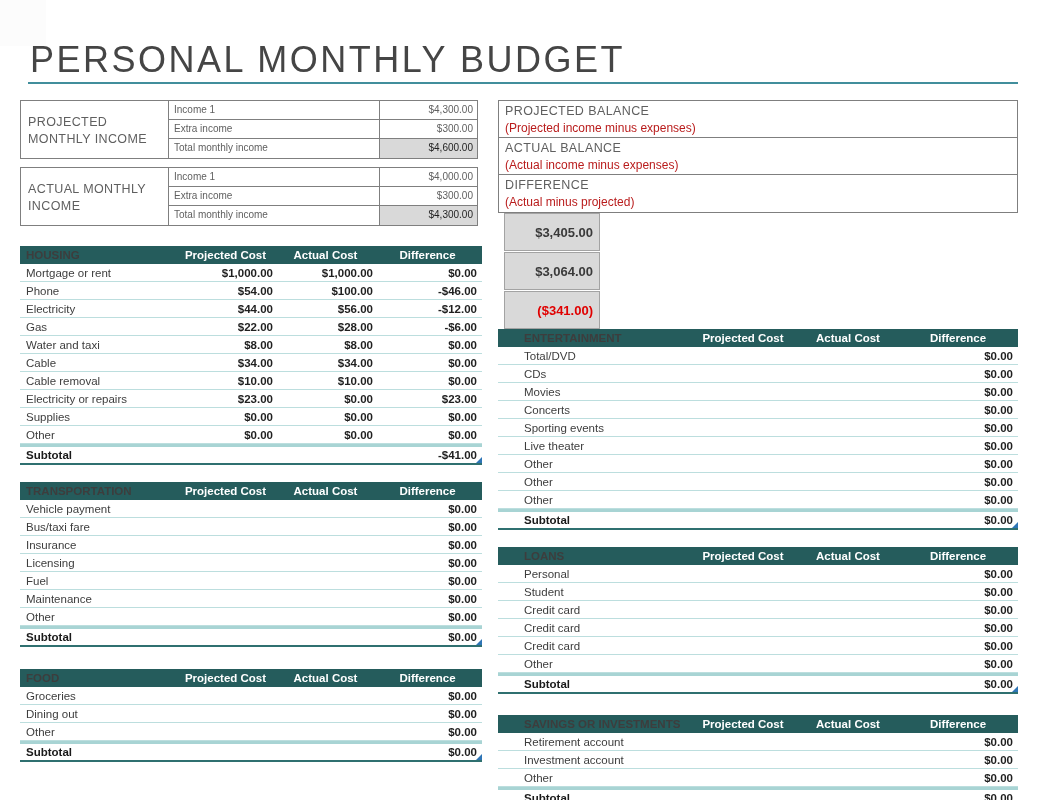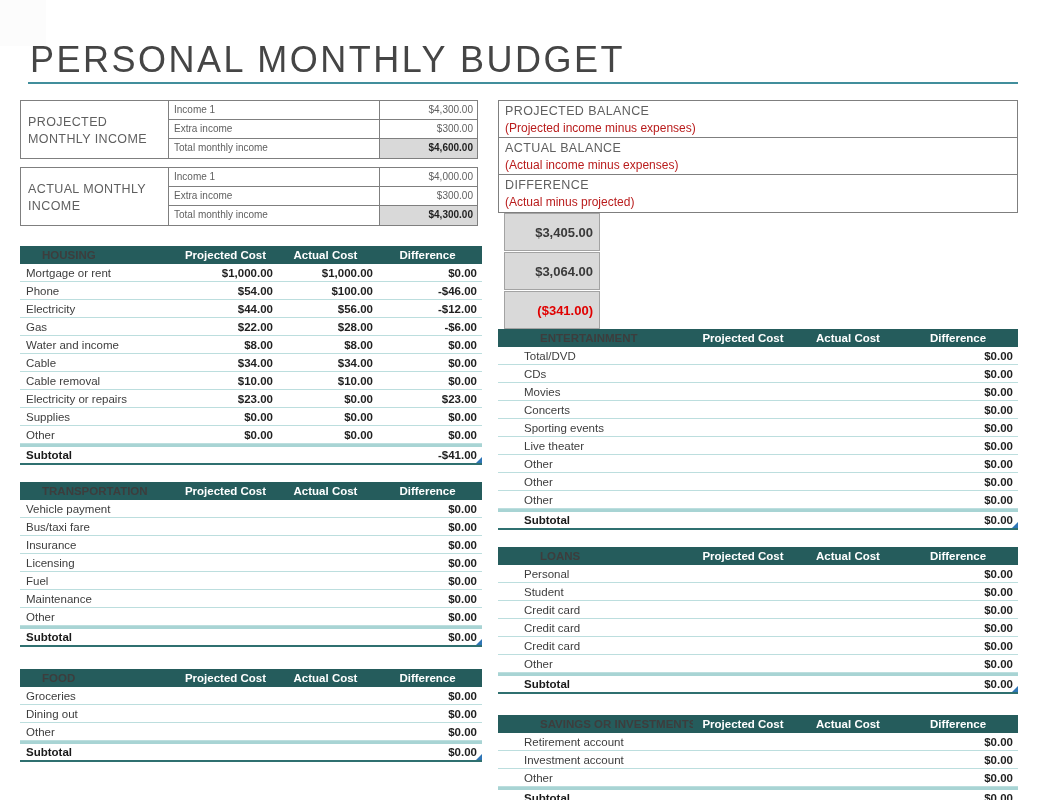--- a/index.html
+++ b/index.html
@@ -70,21 +70,21 @@
     display:flex;height:19px;line-height:18px;
     border-bottom:1px solid var(--border-gray);
     font-size:10px;color:var(--ink-gray);
   }
   .irow:last-child{border-bottom:none;}
   .iname{flex:1;padding-left:5px;overflow:hidden;white-space:nowrap;}
   .ival{
     width:98px;border-left:1px solid var(--border-gray);
     text-align:right;padding-right:4px;white-space:nowrap;
   }
-  .irow.total .ival{background:var(--fill-gray);color:var(--ink-dark);font-weight:700;}
+  .irow.total .ival{background:var(--fill-gray);color:var(--ink-dark);font-weight:400;}
   .mb18{margin-bottom:8px;} .mb20{margin-bottom:20px;} .mb17{margin-bottom:17px;}
   .mb22{margin-bottom:22px;} .mb21{margin-bottom:21px;} .mb39{flex-direction:column;}
 
   
   .balance-table{display:flex;width:100%;}
   .balance-labels{
     flex:1;border:1px solid var(--border-gray);background:#fff;
   }
   .brow{
     height:37px;border-bottom:1px solid var(--border-gray);
@@ -111,21 +111,21 @@
     border-bottom:1px solid var(--row-line);
     font-size:11.5px;
   }
   .x-table.wide .x-row{grid-template-columns:minmax(0,1fr) 105px 105px 115px;padding-left:20px;}
   .x-row.x-header{
     background:var(--teal-header);
     border-bottom:none;
     color:#fff;font-weight:700;
   }
   .x-row.x-header .x-cell{color:#fff;font-weight:700;text-align:center;}
-  .x-row.x-header .x-name{text-align:left;margin-left:16px;}
+  .x-row.x-header .x-name{text-align:left;}
   .x-name{padding-left:6px;color:var(--ink-label);overflow:hidden;white-space:nowrap;text-align:left;}
   .x-cell{text-align:right;padding-right:5px;color:var(--ink-dark);font-weight:700;white-space:nowrap;}
   .x-row.x-subtotal{
     border-top:3px solid var(--band);
     border-bottom:2px solid var(--table-bottom);
     height:21px;line-height:17px;
     position:relative;
   }
   .x-row.x-subtotal .x-name{font-weight:700;color:#1a1a1a;}
   .handle{
@@ -210,21 +210,21 @@
               <div class="x-cell">$56.00</div>
               <div class="x-cell">-$12.00</div>
             </div>
             <div class="x-row">
               <div class="x-name">Gas</div>
               <div class="x-cell">$22.00</div>
               <div class="x-cell">$28.00</div>
               <div class="x-cell">-$6.00</div>
             </div>
             <div class="x-row">
-              <div class="x-name">Water and income</div>
+              <div class="x-name">Water and taxi</div>
               <div class="x-cell">$8.00</div>
               <div class="x-cell">$8.00</div>
               <div class="x-cell">$0.00</div>
             </div>
             <div class="x-row">
               <div class="x-name">Cable</div>
               <div class="x-cell">$34.00</div>
               <div class="x-cell">$34.00</div>
               <div class="x-cell">$0.00</div>
             </div>

